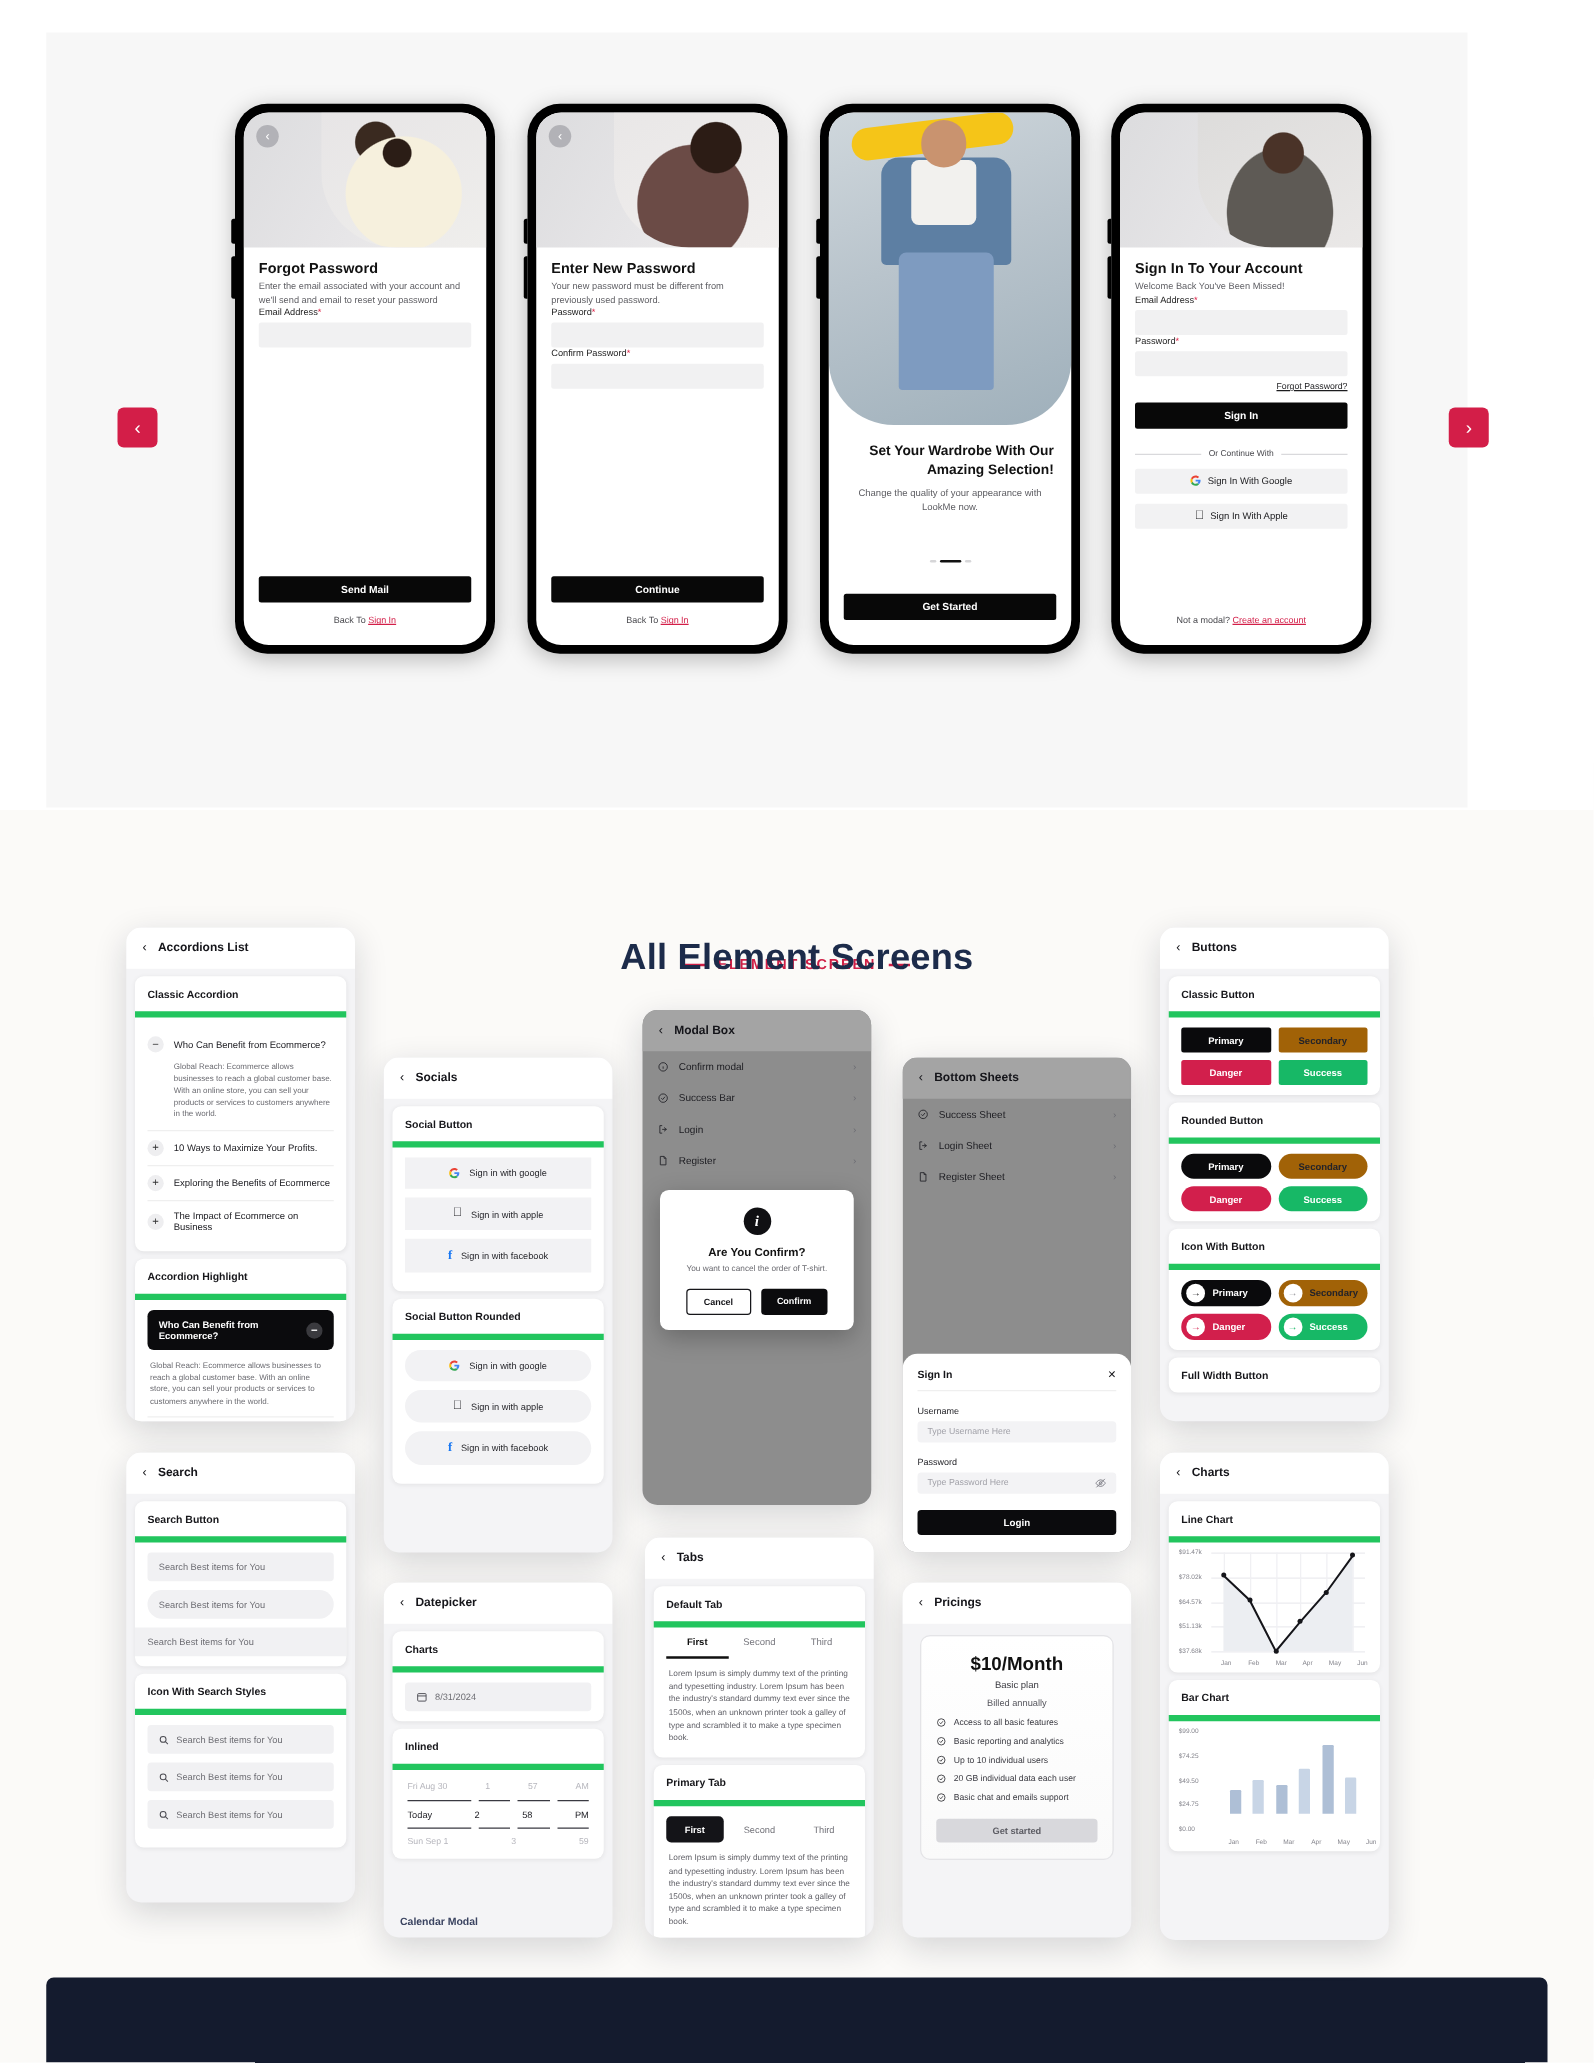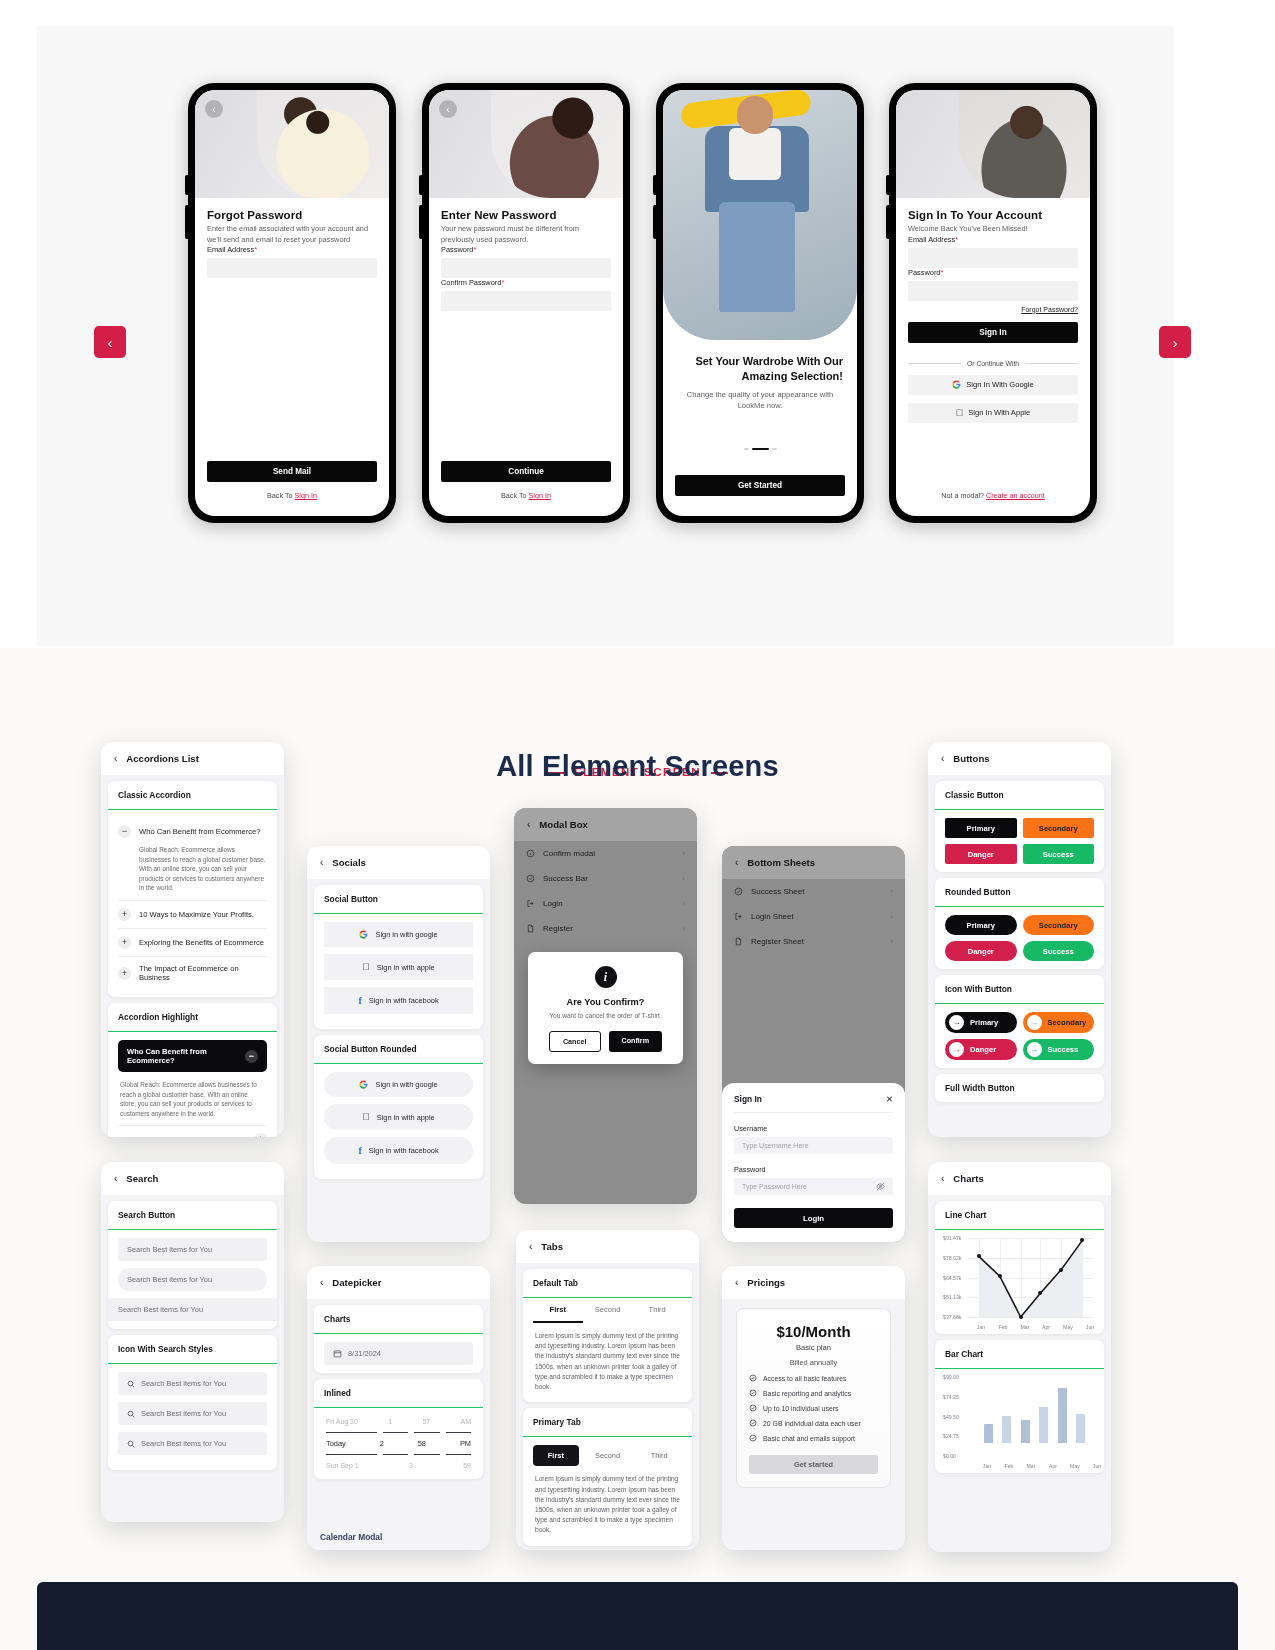--- a/index.html
+++ b/index.html
@@ -151,21 +151,21 @@
   }
   .panel-head {
     display: flex; align-items: center; gap: 9px;
     padding: 11px 13px; background: #fff; font-size: 9.6px; font-weight: 700; color: #15151a;
   }
   .panel-head .bk { font-size: 10px; color: #15151a; font-weight: 400; }
   .sect {
     background: #fff; margin: 6px 7px; border-radius: 7px;
     box-shadow: 0 1px 4px rgba(0,0,0,.07);
   }
-  .sect-h { font-size: 8.4px; font-weight: 700; color: #17171b; padding: 9px 10px; border-bottom: 1px solid #22c55e; }
+  .sect-h { font-size: 8.4px; font-weight: 700; color: #17171b; padding: 9px 10px; border-bottom: 5px solid #22c55e; }
   .sect-b { padding: 8px 10px; }
 
   .acc-row { display: flex; align-items: center; gap: 8px; padding: 7px 0; }
   .acc-ic {
     width: 13px; height: 13px; border-radius: 50%; background: #eeeef0;
     display: flex; align-items: center; justify-content: center;
     font-size: 9px; color: #333; flex: 0 0 13px; line-height: 1;
   }
   .acc-t { font-size: 7.6px; color: #1b1b20; }
   .acc-body { font-size: 6.4px; color: #6a6a70; line-height: 1.5; padding: 0 0 7px 21px; }
@@ -252,21 +252,21 @@
     display: flex; align-items: center; justify-content: center; font-size: 7.4px; font-weight: 600;
   }
 
   .btn-grid { display: flex; flex-wrap: wrap; gap: 6px; }
   .ui-btn {
     width: calc(50% - 3px); height: 20px; display: flex; align-items: center;
     justify-content: center; font-size: 7.6px; font-weight: 700; border-radius: 2px;
   }
   .ui-btn.rd { border-radius: 20px; }
   .bg-primary { background: #0a0a0c; color: #fff; }
-  .bg-secondary { background: #f97316; color: #232329; }
+  .bg-secondary { background: #a16207; color: #232329; }
   .bg-danger { background: #d21f4c; color: #fff; }
   .bg-success { background: #17b866; color: #fff; }
   .icon-btn {
     width: calc(50% - 3px); height: 21px; border-radius: 20px; display: flex;
     align-items: center; gap: 6px; padding: 0 4px; font-size: 7.6px; font-weight: 700;
   }
   .icon-btn .circ {
     width: 15px; height: 15px; border-radius: 50%; background: #fff;
     display: flex; align-items: center; justify-content: center; font-size: 8px; flex: 0 0 15px;
   }

